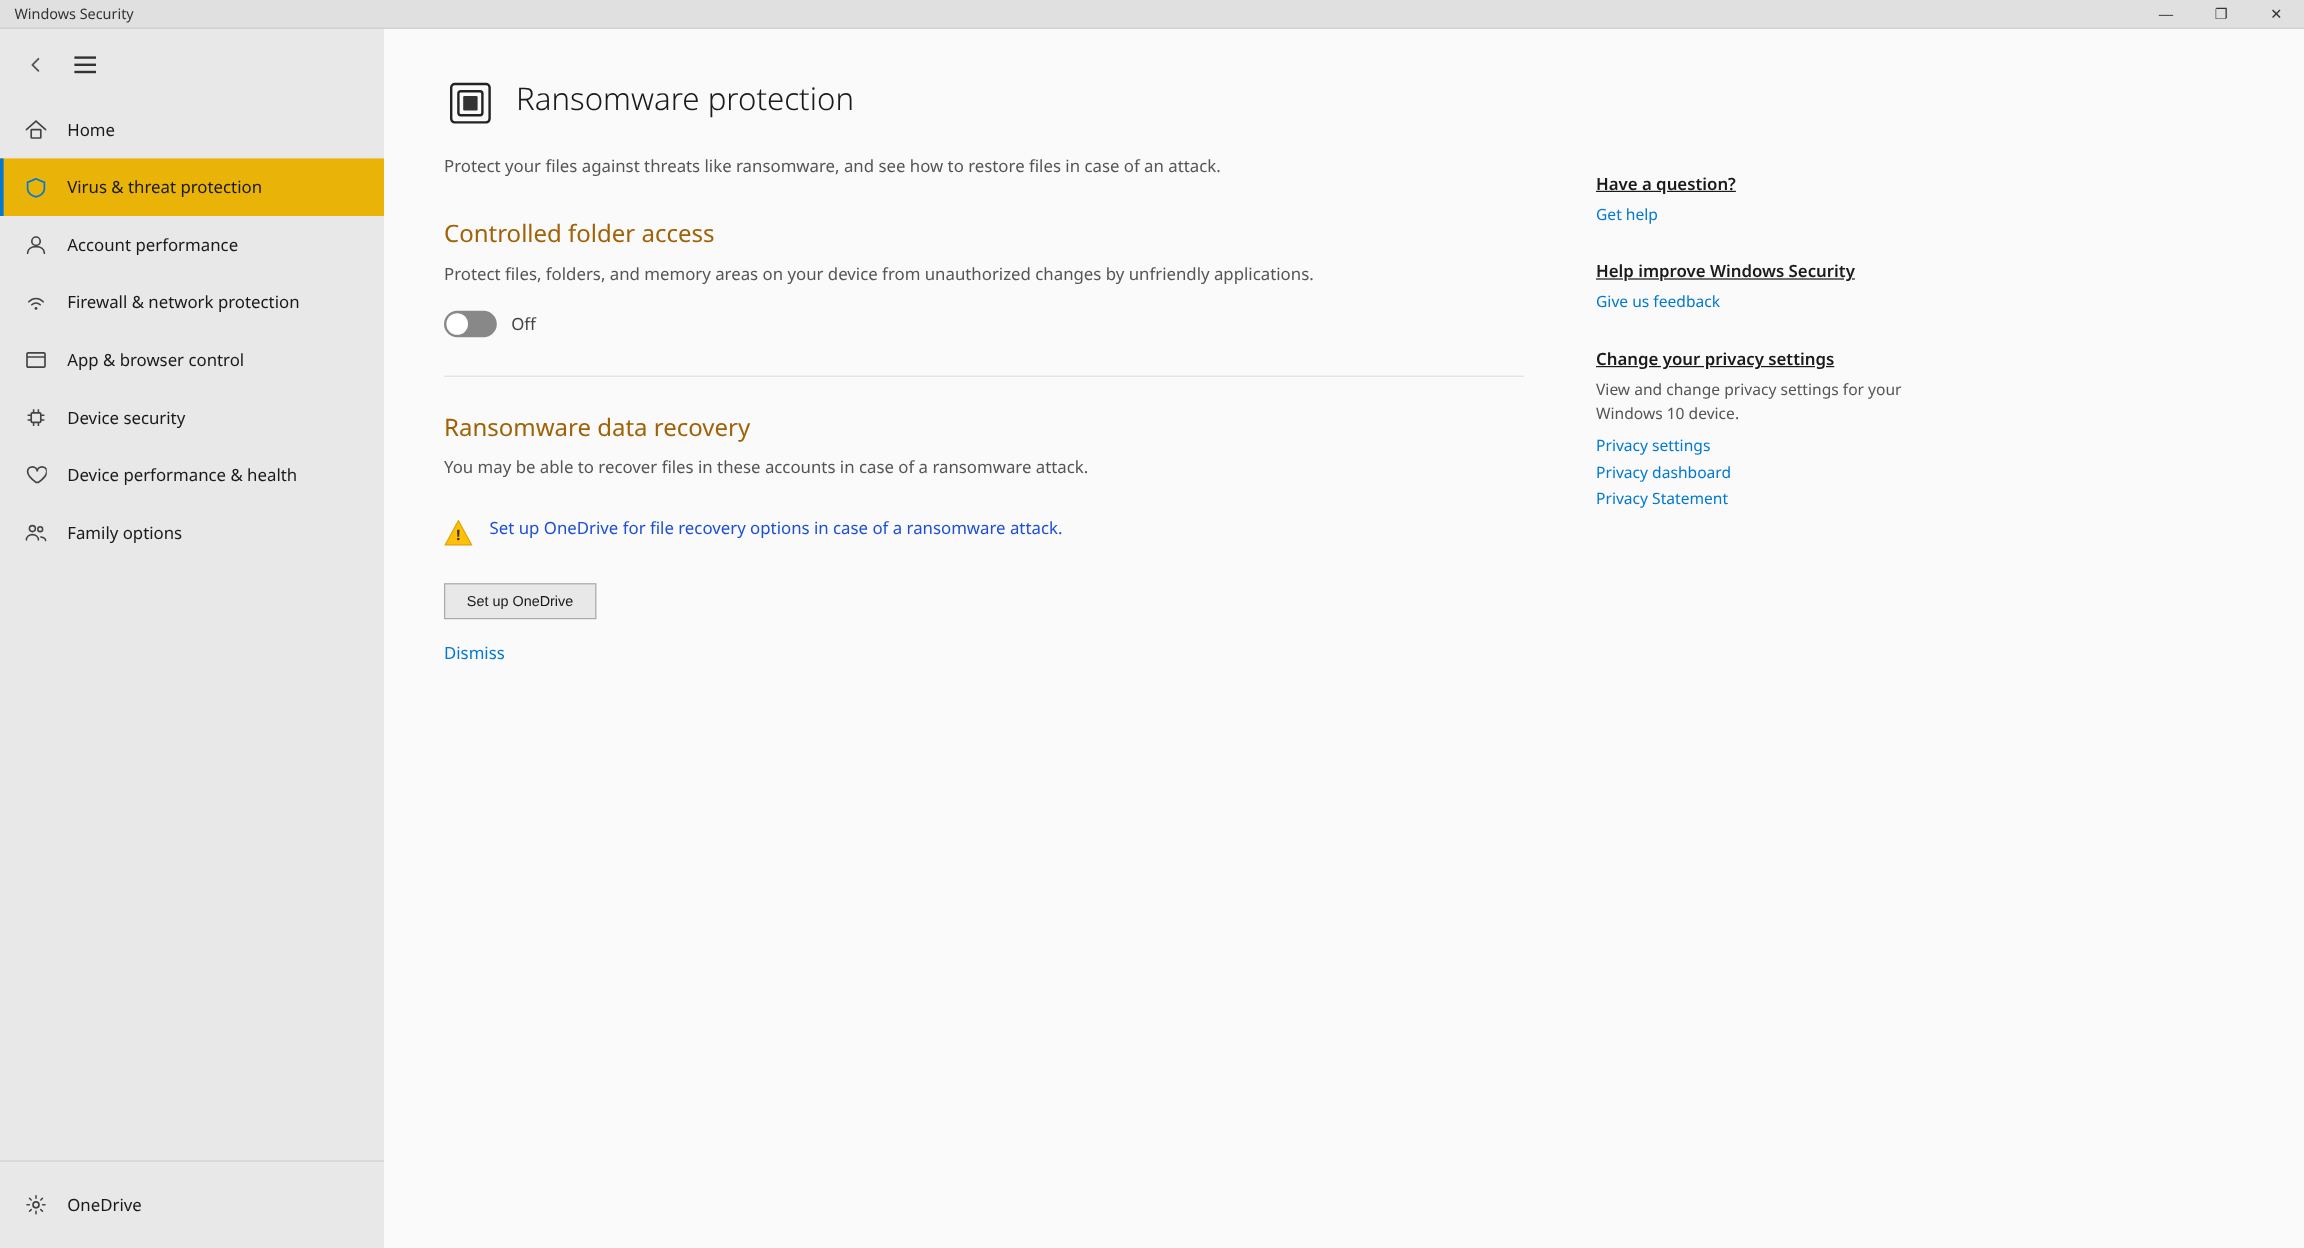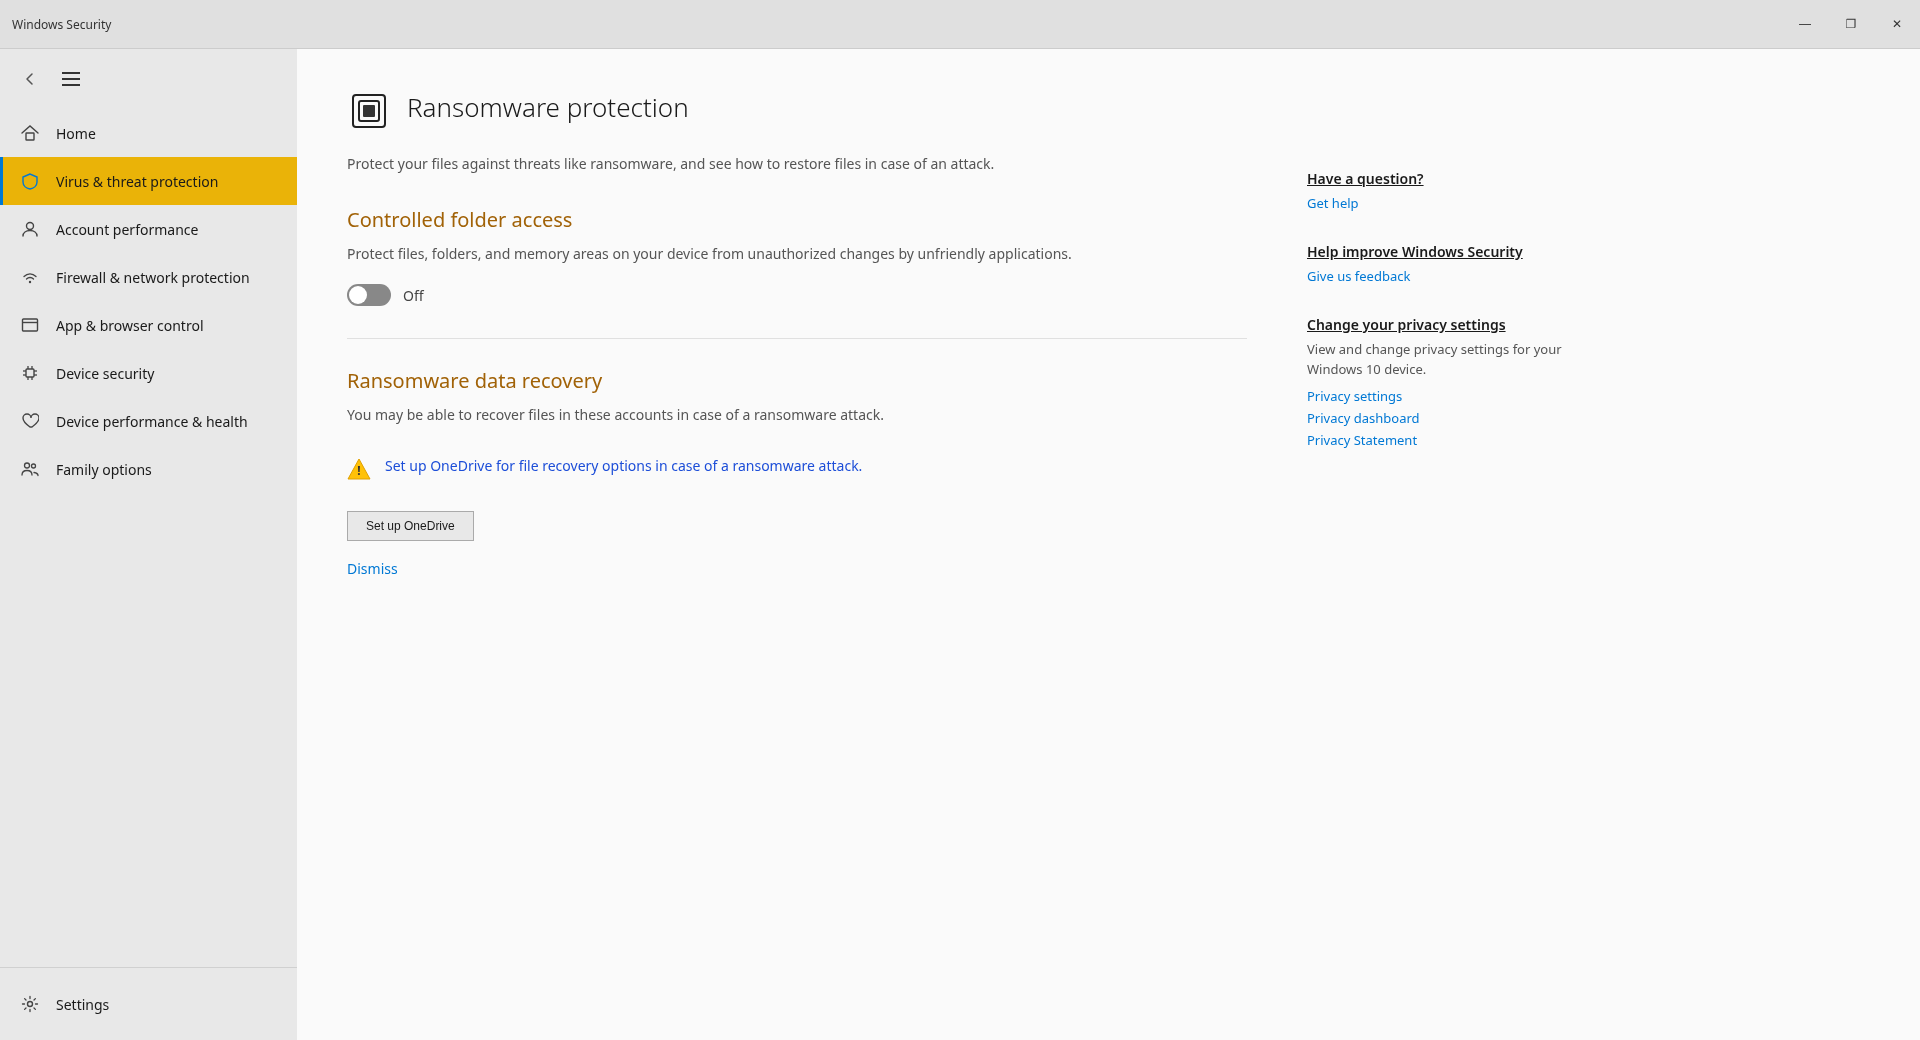--- a/index.html
+++ b/index.html
@@ -10,21 +10,21 @@
       width: 1920px;
       height: 1040px;
       overflow: hidden;
       display: flex;
       flex-direction: column;
     }
 
     
     .titlebar {
       background: #e0e0e0;
-      height: 49px;
+      height: 24px;
       display: flex;
       align-items: center;
       justify-content: space-between;
       padding: 0 0 0 12px;
       flex-shrink: 0;
       border-bottom: 1px solid #ccc;
     }
 
     .titlebar-title {
       font-size: 12px;
@@ -50,21 +50,21 @@
 
     
     .app-container {
       display: flex;
       flex: 1;
       overflow: hidden;
     }
 
     
     .sidebar {
-      width: 297px;
+      width: 320px;
       background: #e8e8e8;
       display: flex;
       flex-direction: column;
       flex-shrink: 0;
       padding-top: 8px;
       justify-content: flex-end;
     }
 
     .sidebar-top {
       display: flex;
@@ -446,21 +446,21 @@
     </nav>
 
     <div class="sidebar-bottom">
       <div class="nav-item">
         <span class="nav-icon">
           <svg width="18" height="18" viewBox="0 0 18 18" fill="none">
             <circle cx="9" cy="9" r="2.5" stroke="currentColor" stroke-width="1.4"></circle>
             <path d="M9 1.5v2M9 14.5v2M1.5 9h2M14.5 9h2M3.6 3.6l1.4 1.4M13 13l1.4 1.4M3.6 14.4l1.4-1.4M13 5l1.4-1.4" stroke="currentColor" stroke-width="1.3" stroke-linecap="round"></path>
           </svg>
         </span>
-        <span>Settings</span>
+        <span>OneDrive</span>
       </div>
     </div>
   </div>
 
   <div class="main-content">
     <div class="content-area">
 
       <div class="page-header">
         <div class="page-icon">
           <svg width="40" height="40" viewBox="0 0 40 40" fill="none">

